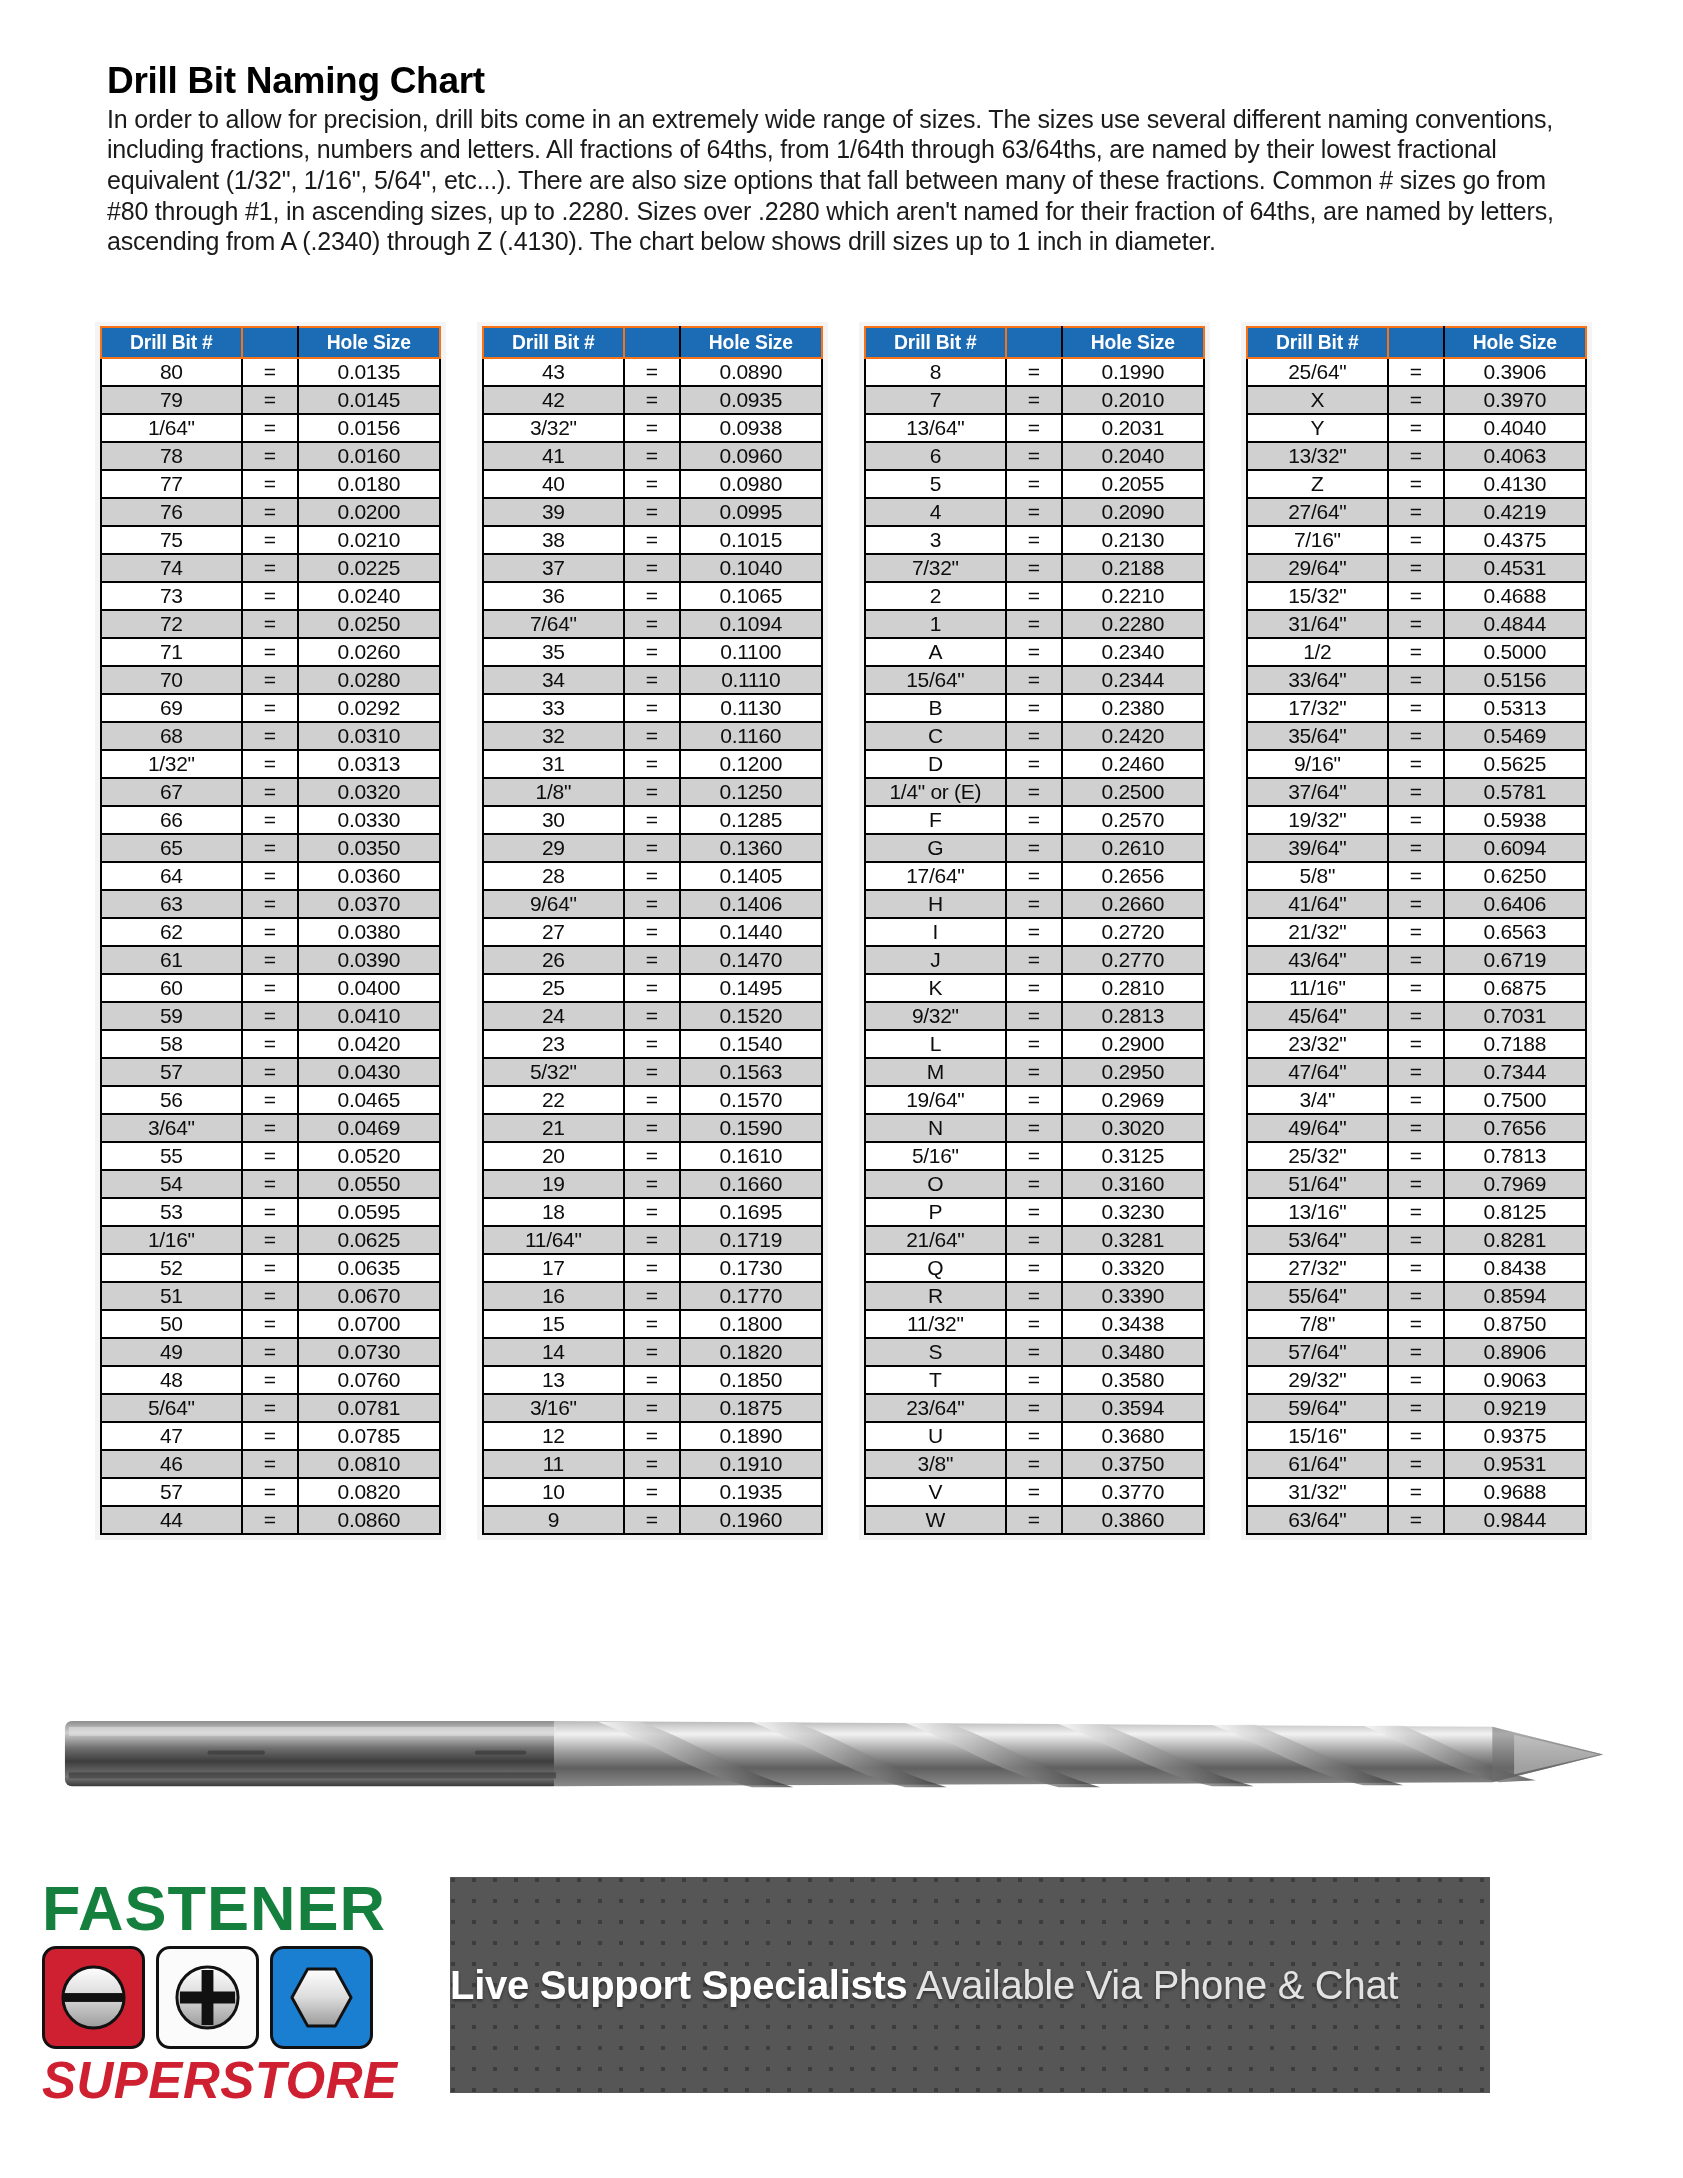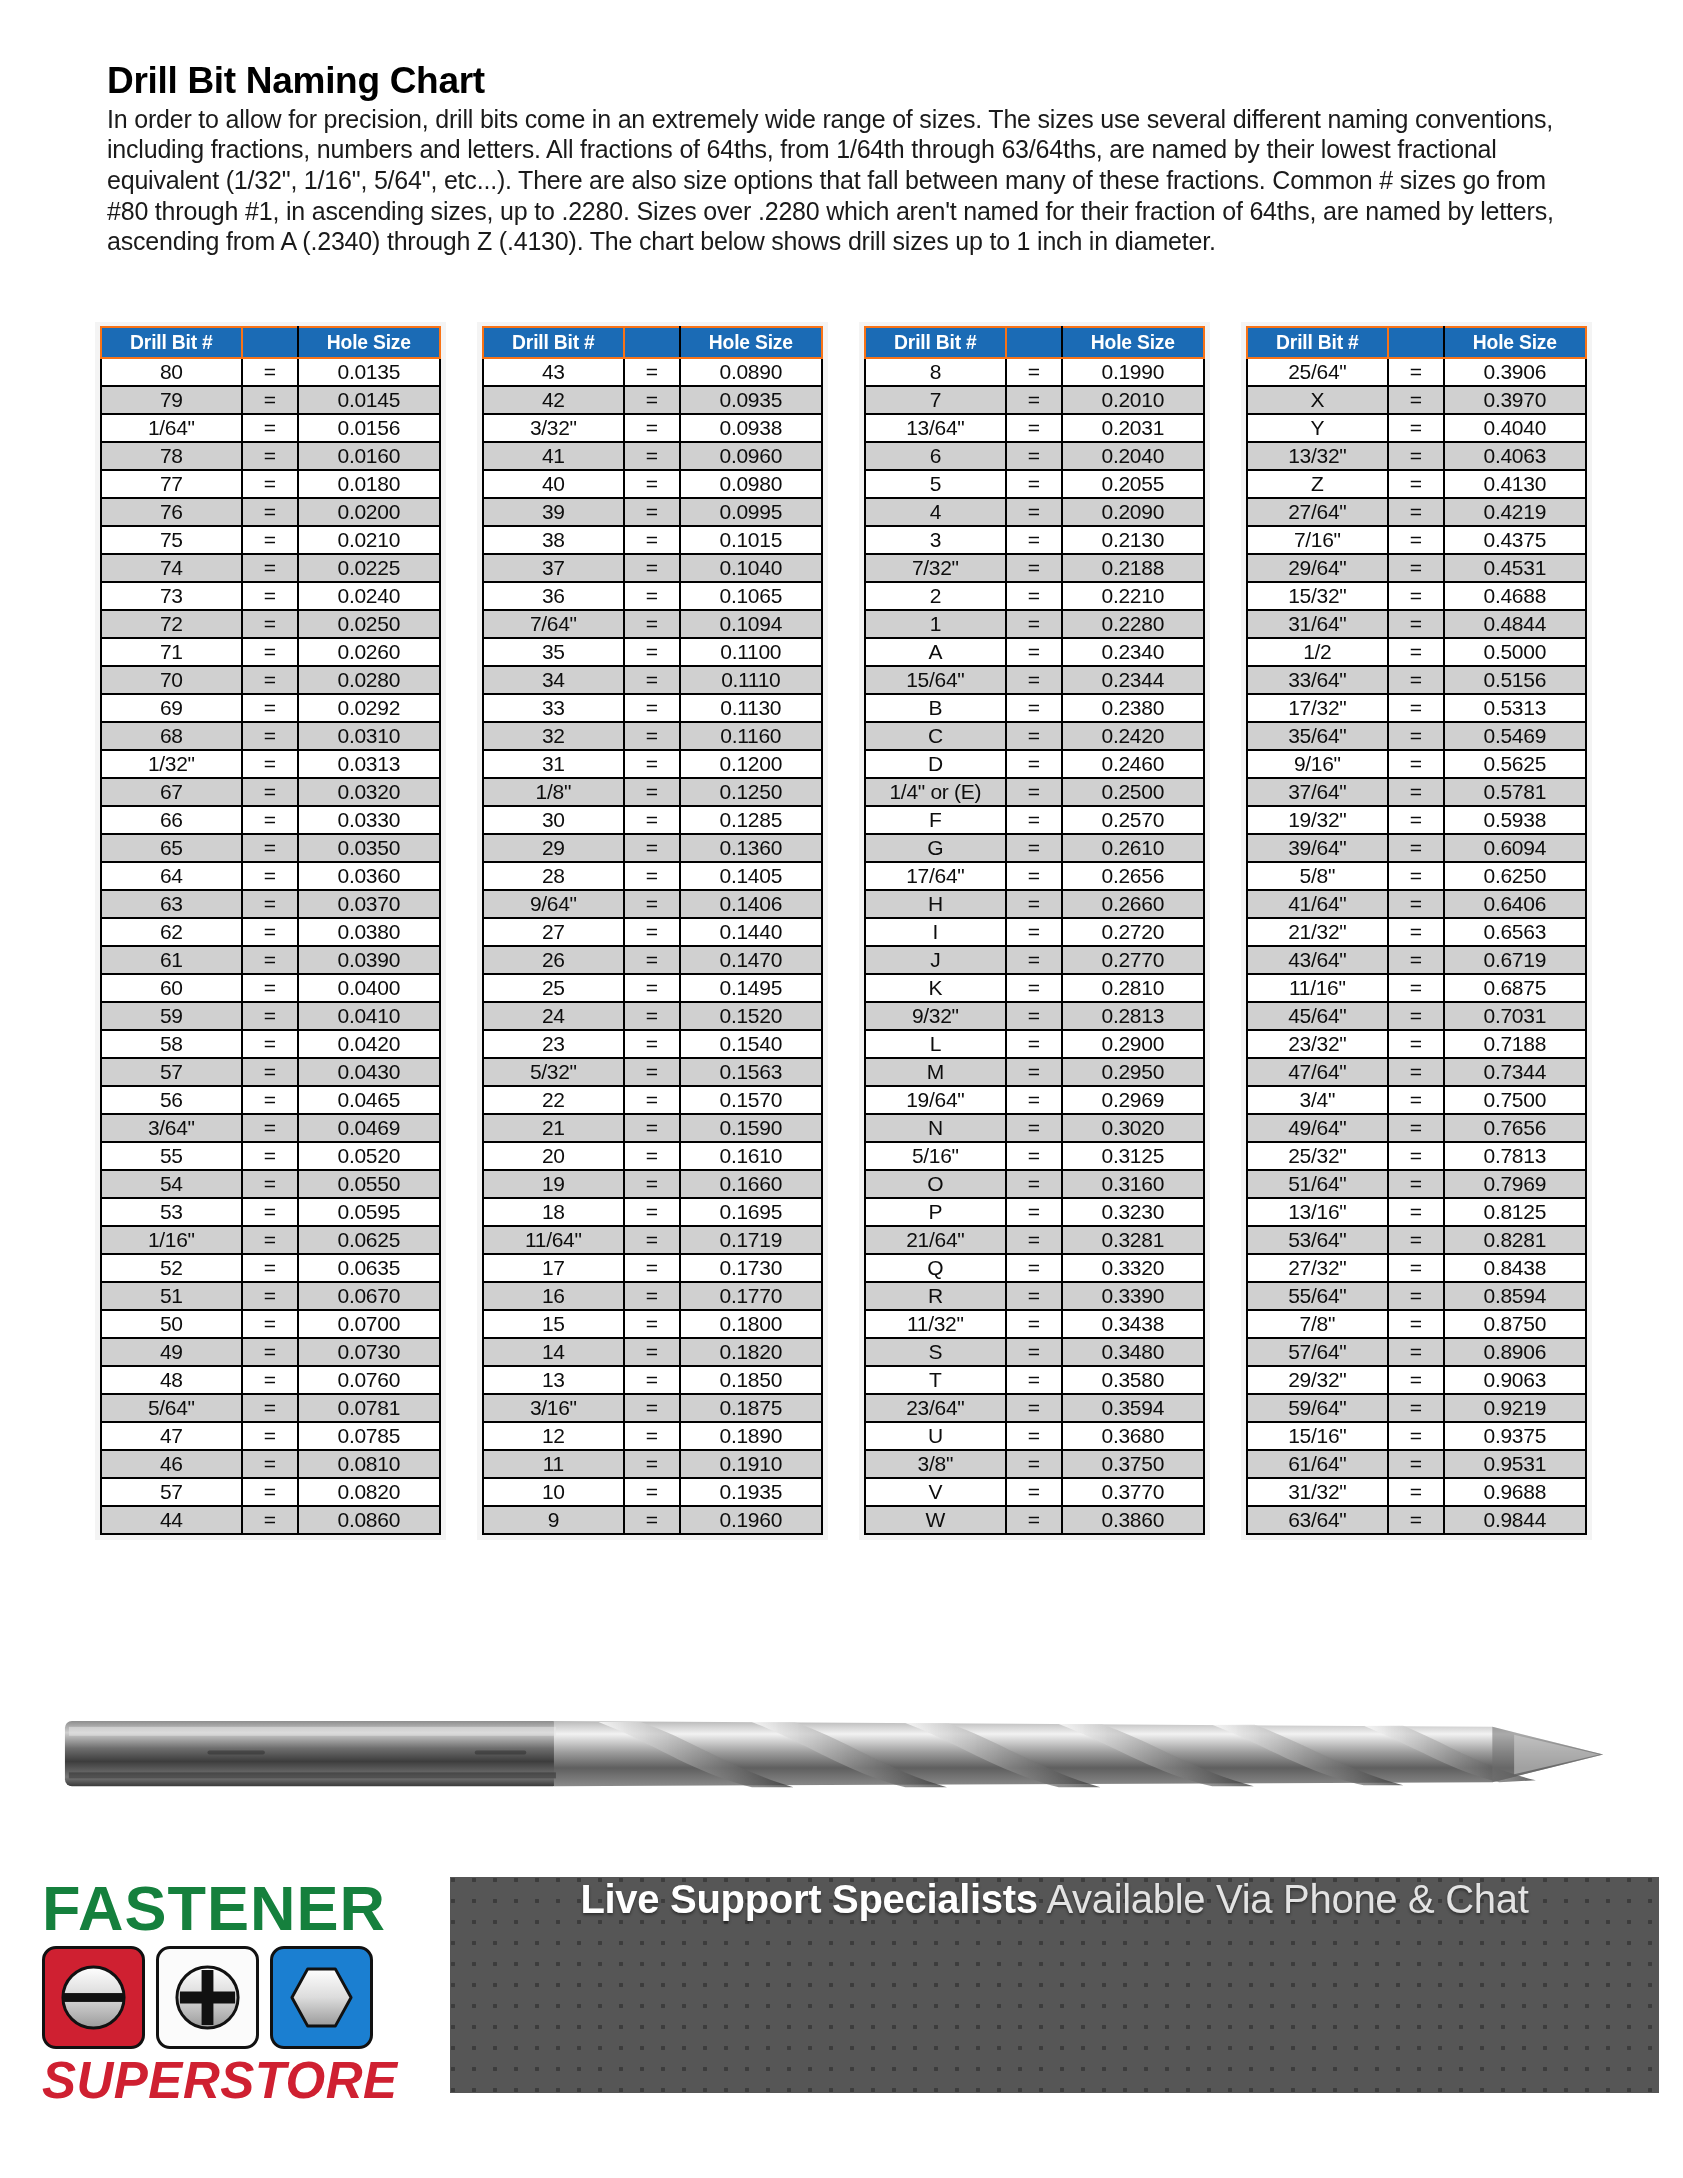--- a/index.html
+++ b/index.html
@@ -77,26 +77,26 @@
   .fi.red{background:#cf2031;}
   .fi.white{background:#fbfbfb;}
   .fi.blue{background:#1b7fd1;}
   .logo-sub{
     font-family:"Liberation Sans", sans-serif;
     font-size:51px;font-weight:bold;font-style:italic;color:#cf2031;
     letter-spacing:0.5px;margin:6px 0 0 4px;line-height:1;
   }
 
   .contactbar{
-    position:absolute;left:450px;top:18px;width:1209px;height:216px;
+    position:absolute;left:450px;top:18px;width:1040px;height:216px;
     background:
       radial-gradient(circle at 3px 3px, rgba(0,0,0,0.30) 2.1px, rgba(0,0,0,0) 2.4px)
       0 0/21px 21px,
       #565656;
-    display:flex;flex-direction:column;align-items:center;justify-content:space-between;
+    display:flex;align-items:center;justify-content:space-between;
     gap:4px;
   }
   .cb-line1{
     font-size:40px;color:#e3e3e3;letter-spacing:-0.3px;white-space:nowrap;
     text-shadow:0 2px 3px rgba(0,0,0,.45);
   }
   .cb-line1 b{color:#ffffff;font-weight:bold;}
   .cb-line2{
     font-size:40px;color:#e8e8e8;letter-spacing:-0.2px;white-space:nowrap;
     text-shadow:0 2px 3px rgba(0,0,0,.45);

